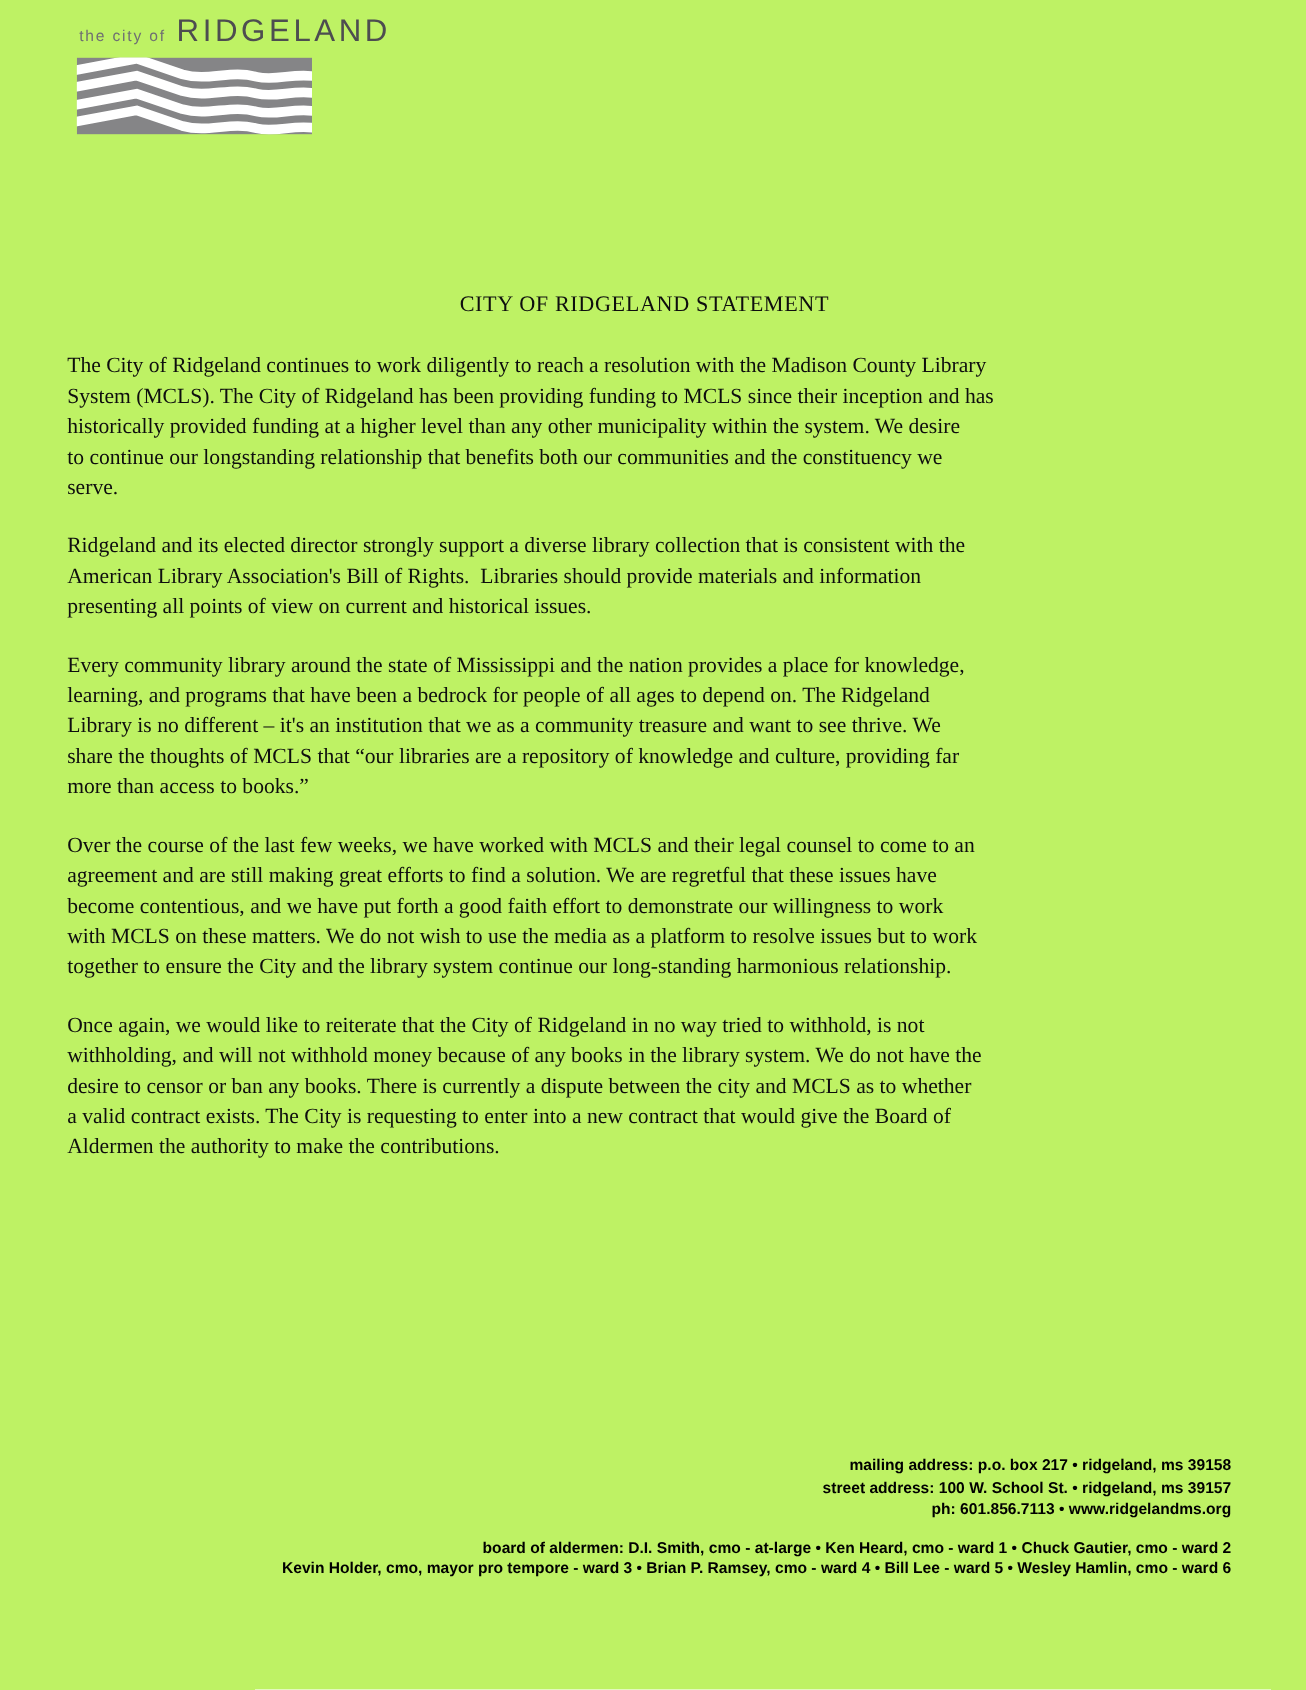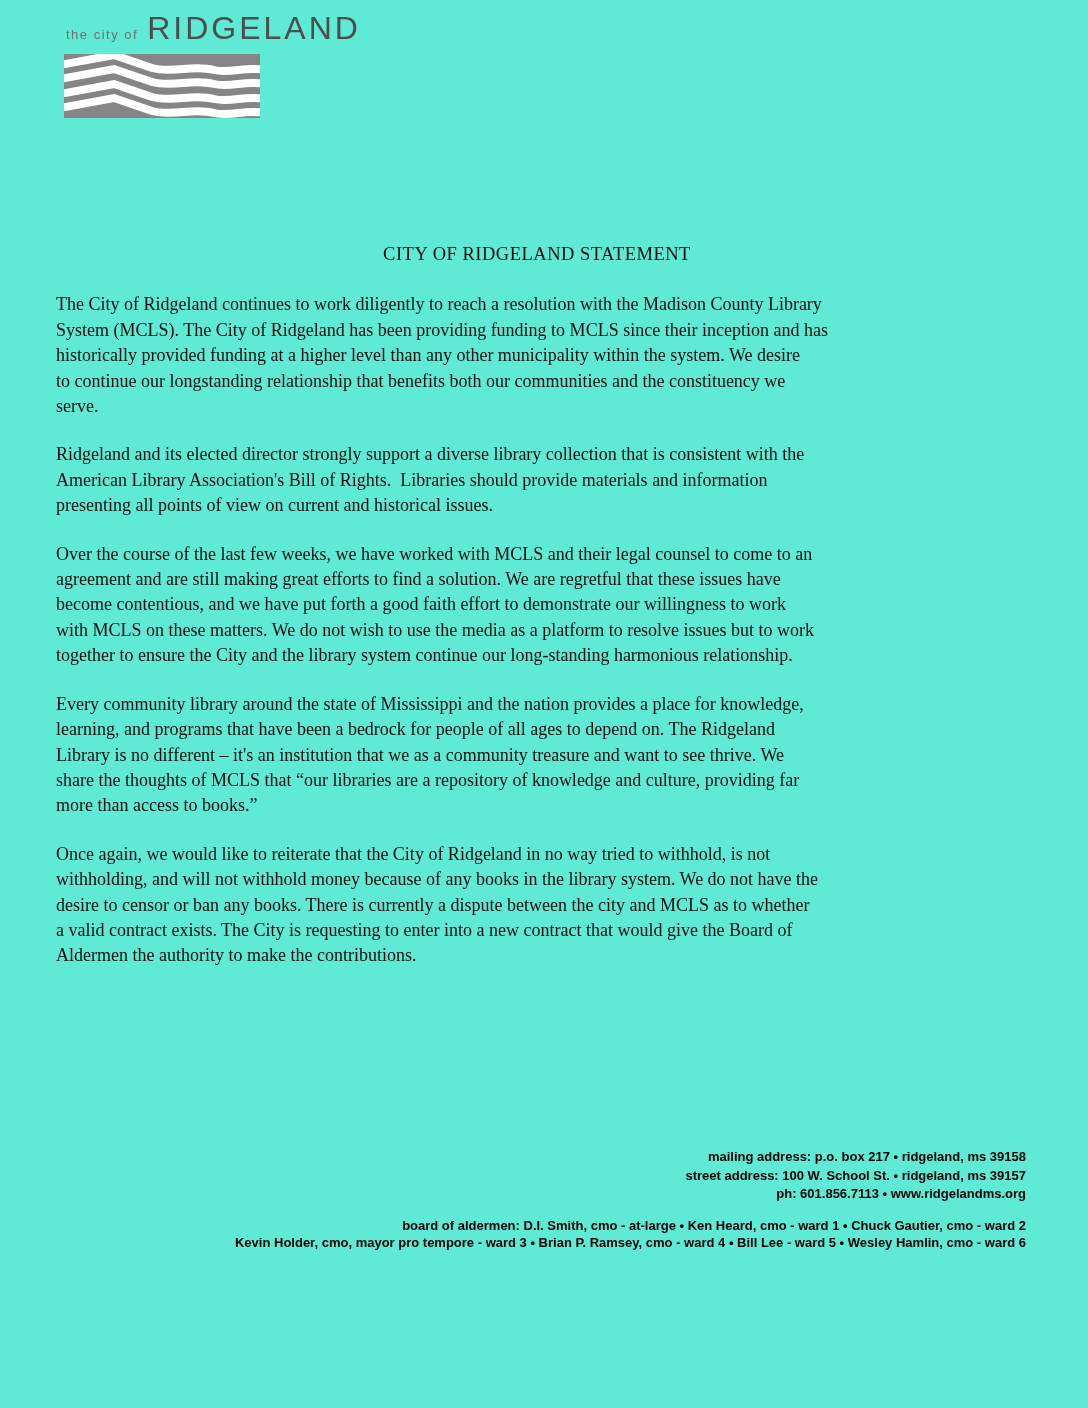--- a/index.html
+++ b/index.html
@@ -1,37 +1,37 @@
 <!DOCTYPE html>
 <html><head>
 <meta charset="utf-8">
 <style>
   html, body { margin: 0; padding: 0; background: #ffffff; }
   .page {
     position: relative;
     width: 1088px;
     height: 1408px;
-    background: #5eead4;
+    background: #bef264;
     overflow: hidden;
     color: #0e0e0e;
   }
 
   
   .logo { position: absolute; left: 64px; top: 10px; }
   .logo-textline { display: flex; align-items: baseline; margin: 0 0 7px 2px; }
   .logo-prefix {
     font-family: "Liberation Sans", sans-serif;
     font-size: 13px;
     letter-spacing: 1.5px;
     color: #6f6f72;
     margin-right: 9px;
   }
   .logo-name {
     font-family: "Liberation Sans", sans-serif;
-    font-size: 32px;
+    font-size: 26px;
     letter-spacing: 3px;
     color: #4d4d50;
   }
   .logo-waves { display: block; }
 
   
   .statement {
     position: absolute;
     left: 56px;
     top: 242px;
@@ -50,21 +50,21 @@
   }
   .statement p {
     margin: 0 13px 23px 0;
     white-space: pre;
   }
 
   
   .footer {
     position: absolute;
     right: 62px;
-    top: 1148px;
+    top: 1212px;
     text-align: right;
     font-family: "Liberation Sans", sans-serif;
     font-weight: 700;
     color: #000000;
   }
   .footer-address {
     font-size: 13px;
     line-height: 18.5px;
     white-space: pre;
   }
@@ -106,30 +106,30 @@
   <main class="statement">
     <h1>CITY OF RIDGELAND STATEMENT</h1>
     <p>The City of Ridgeland continues to work diligently to reach a resolution with the Madison County Library
 System (MCLS). The City of Ridgeland has been providing funding to MCLS since their inception and has
 historically provided funding at a higher level than any other municipality within the system. We desire
 to continue our longstanding relationship that benefits both our communities and the constituency we
 serve.</p>
     <p>Ridgeland and its elected director strongly support a diverse library collection that is consistent with the
 American Library Association's Bill of Rights.  Libraries should provide materials and information
 presenting all points of view on current and historical issues.</p>
+    <p>Every community library around the state of Mississippi and the nation provides a place for knowledge,
+learning, and programs that have been a bedrock for people of all ages to depend on. The Ridgeland
+Library is no different – it's an institution that we as a community treasure and want to see thrive. We
+share the thoughts of MCLS that “our libraries are a repository of knowledge and culture, providing far
+more than access to books.”</p>
     <p>Over the course of the last few weeks, we have worked with MCLS and their legal counsel to come to an
 agreement and are still making great efforts to find a solution. We are regretful that these issues have
 become contentious, and we have put forth a good faith effort to demonstrate our willingness to work
 with MCLS on these matters. We do not wish to use the media as a platform to resolve issues but to work
 together to ensure the City and the library system continue our long-standing harmonious relationship.</p>
-    <p>Every community library around the state of Mississippi and the nation provides a place for knowledge,
-learning, and programs that have been a bedrock for people of all ages to depend on. The Ridgeland
-Library is no different – it's an institution that we as a community treasure and want to see thrive. We
-share the thoughts of MCLS that “our libraries are a repository of knowledge and culture, providing far
-more than access to books.”</p>
     <p>Once again, we would like to reiterate that the City of Ridgeland in no way tried to withhold, is not
 withholding, and will not withhold money because of any books in the library system. We do not have the
 desire to censor or ban any books. There is currently a dispute between the city and MCLS as to whether
 a valid contract exists. The City is requesting to enter into a new contract that would give the Board of
 Aldermen the authority to make the contributions.</p>
   </main>
 
   <footer class="footer">
     <div class="footer-address">mailing address: p.o. box 217 • ridgeland, ms 39158
 street address: 100 W. School St. • ridgeland, ms 39157

